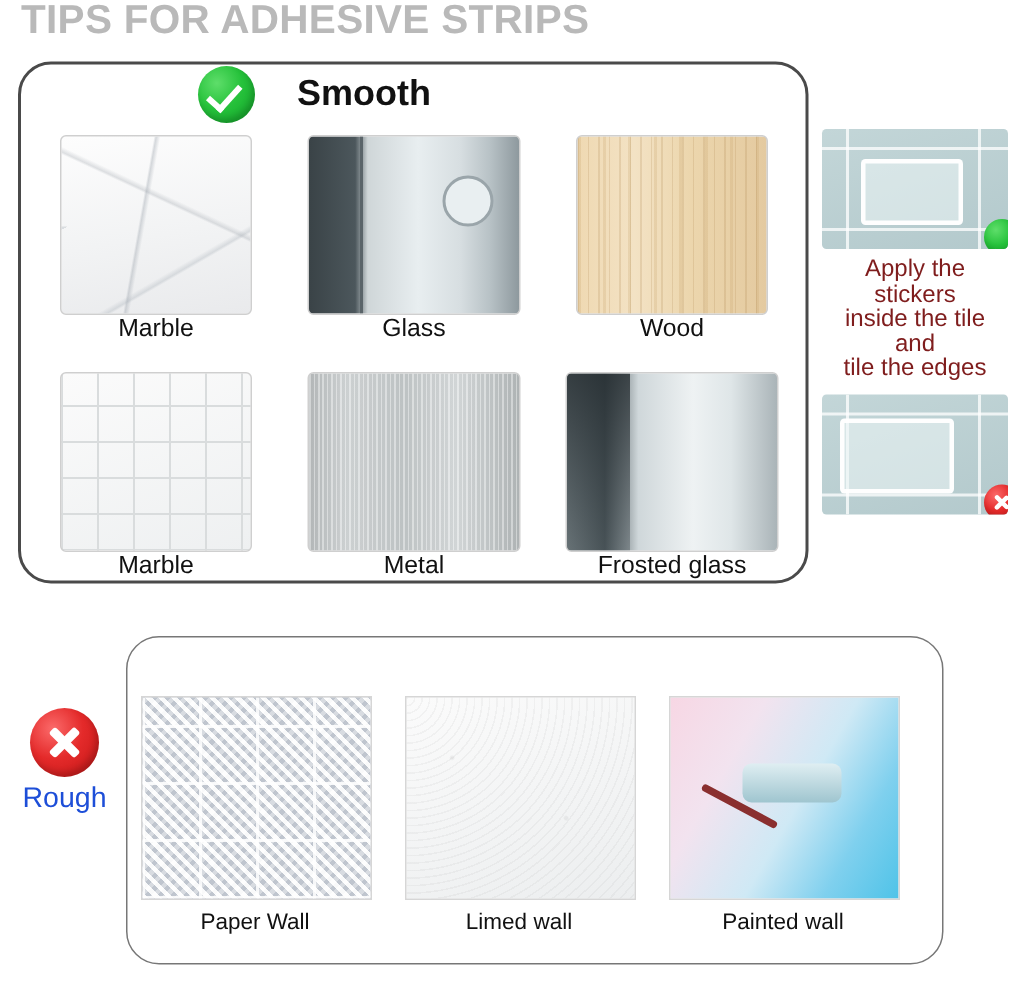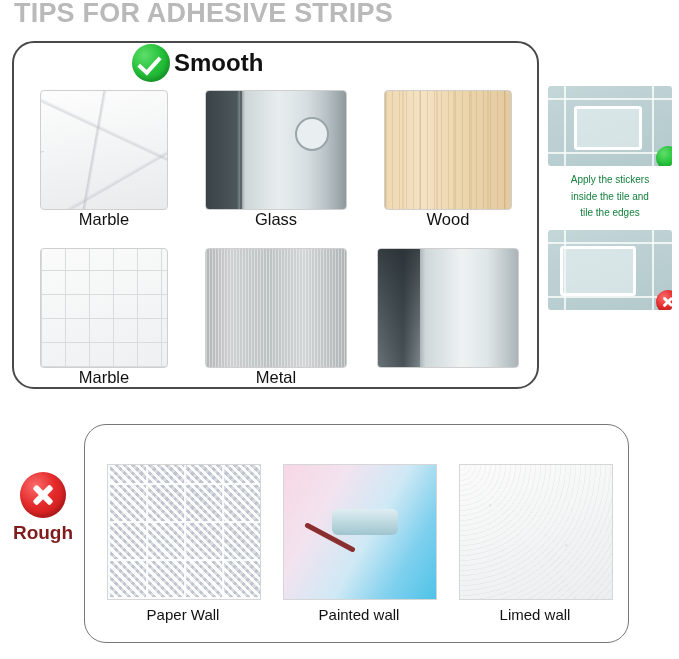--- a/index.html
+++ b/index.html
@@ -19,21 +19,21 @@
     white-space:nowrap;
   }
   
   .smooth-panel{
     position:absolute;left:12px;top:41px;width:527px;height:348px;
     border:2px solid #4a4a4a;border-radius:22px;background:#fff;
     box-sizing:border-box;
   }
   .smooth-head{
     position:absolute;left:132px;top:44px;
-    display:flex;align-items:center;gap:4px;
+    display:flex;align-items:center;gap:28px;
   }
   .smooth-label{
     font-size:24px;font-weight:bold;color:#111;
   }
   .check-badge{
     width:38px;height:38px;border-radius:50%;
     background:radial-gradient(circle at 33% 30%, #5ede6a 0%, #26c23b 45%, #12a329 100%);
     box-shadow:inset -2px -3px 4px rgba(0,0,0,.18);
     position:relative;
   }
@@ -136,33 +136,33 @@
   .sticker{
     position:absolute;border:3px solid rgba(255,255,255,.95);
     background:rgba(236,245,246,.55);border-radius:3px;
   }
   .sticker-in{left:26px;top:20px;width:62px;height:38px;}
   .sticker-out{left:12px;top:16px;width:70px;height:44px;}
   .mini-badge{
     position:absolute;width:24px;height:24px;border-radius:50%;
   }
   .right-text{
-    font-size:10px;line-height:16.5px;color:#15803d;text-align:center;margin-top:6px;
+    font-size:16px;line-height:16.5px;color:#7f1d1d;text-align:center;margin-top:6px;
   }
   
   .rough-panel{
     position:absolute;left:84px;top:424px;width:545px;height:219px;
     border:1px solid #777;border-radius:22px;background:#fff;box-sizing:border-box;
   }
   .rough-head{
     position:absolute;left:7px;top:472px;width:72px;text-align:center;
   }
-  .rough-label{font-size:19px;font-weight:bold;color:#7f1d1d;margin-top:4px;}
+  .rough-label{font-size:19px;font-weight:normal;color:#1d4ed8;margin-top:4px;}
   .rough-grid{
-    position:absolute;left:107px;top:464px;
+    position:absolute;left:94px;top:464px;
     display:flex;gap:24px;
   }
   .r-cell{width:152px;}
   .r-swatch{width:152px;height:134px;border:1px solid #d6d6d6;overflow:hidden;position:relative;}
   .r-cap{text-align:center;font-size:15px;color:#111;margin-top:6px;}
   .paperwall{
     background:
       repeating-linear-gradient(45deg, rgba(255,255,255,.9) 0 3px, rgba(190,196,205,.55) 3px 6px),
       repeating-linear-gradient(-45deg, rgba(255,255,255,.85) 0 3px, rgba(186,193,203,.5) 3px 6px),
       #c8cdd6;
@@ -227,20 +227,21 @@
     <div class="cap">Marble</div>
   </div>
 
   <div class="cell">
     <div class="swatch wide metal"></div>
     <div class="cap">Metal</div>
   </div>
 
   <div class="cell">
     <div class="swatch wide frosted"></div>
+    <div class="cap wide">Frosted glass</div>
   </div>
 
 </div>
 
 <div class="right-col">
 
   <div class="tile-img">
     <div class="seam-h" style="top:12px"></div>
     <div class="seam-h" style="top:66px"></div>
     <div class="seam-v" style="left:16px"></div>
@@ -274,24 +275,24 @@
 </div>
 
 <div class="rough-grid">
 
   <div class="r-cell">
     <div class="r-swatch paperwall"></div>
     <div class="r-cap">Paper Wall</div>
   </div>
 
   <div class="r-cell">
+    <div class="r-swatch limed"></div>
+    <div class="r-cap">Limed wall</div>
+  </div>
+
+  <div class="r-cell">
     <div class="r-swatch painted">
       <div class="roller-handle"></div>
     </div>
     <div class="r-cap">Painted wall</div>
   </div>
 
-  <div class="r-cell">
-    <div class="r-swatch limed"></div>
-    <div class="r-cap">Limed wall</div>
-  </div>
-
 </div>
 
 </body></html>

